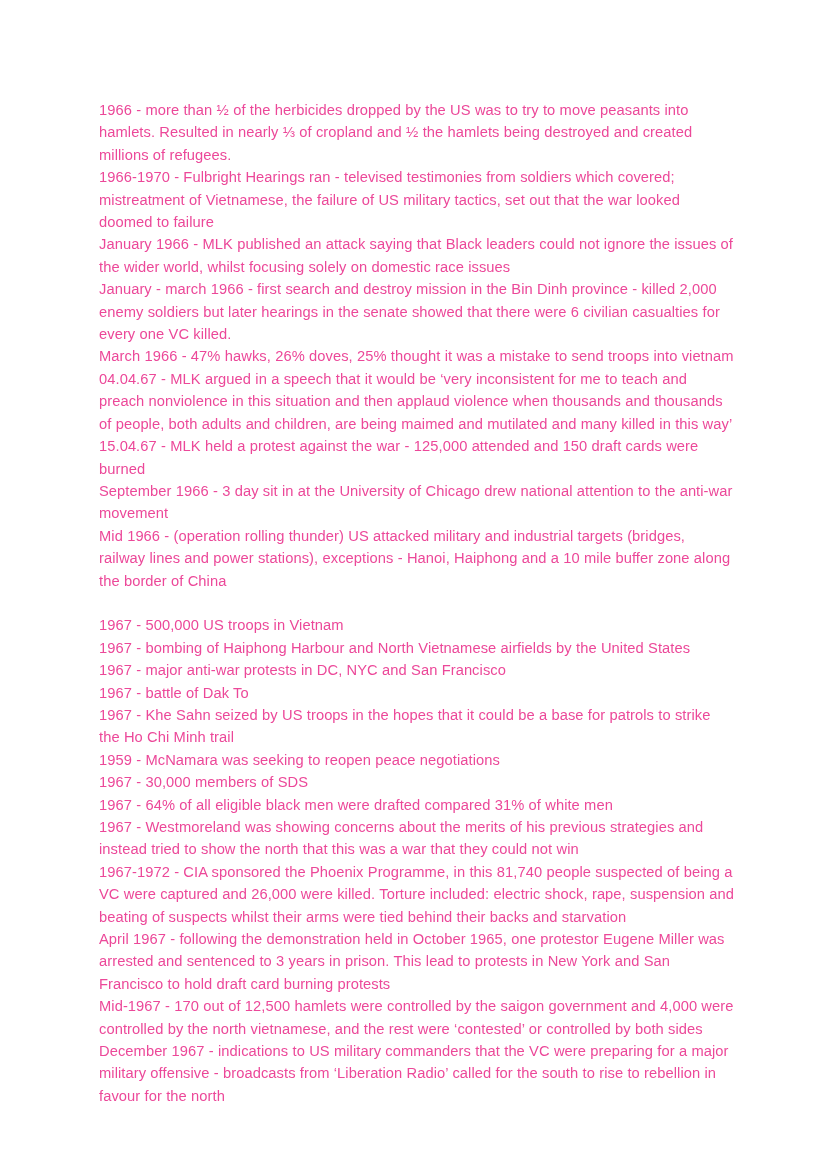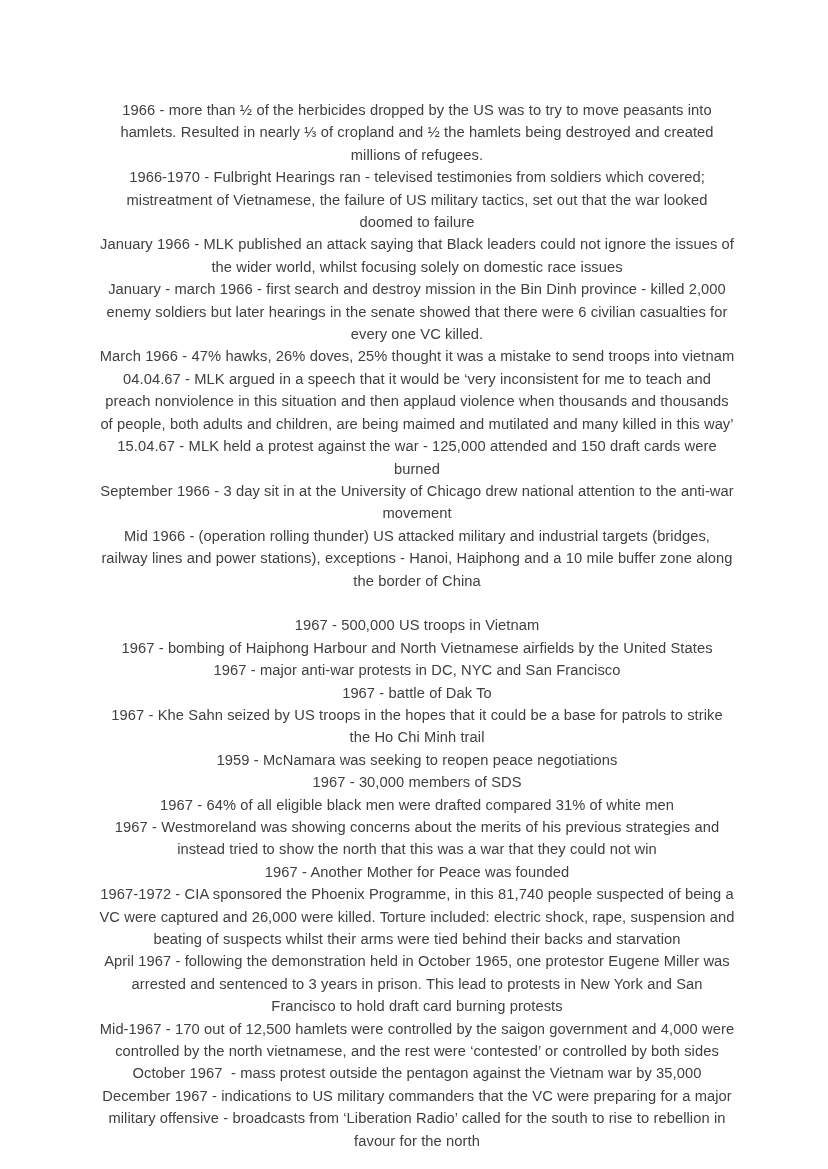--- a/index.html
+++ b/index.html
@@ -23,24 +23,24 @@
     padding: 99px 95px 40px 99px;
   }
   .doc-body {
     width: 636px;
   }
   .para {
     margin: 0;
     padding: 0;
     font-size: 14.7px;
     line-height: 22.4px;
-    text-align: center;
+    text-align: left;
     word-spacing: 0.1px;
     letter-spacing: 0.005em;
-    color: #404040;
+    color: #ec4899;
     white-space: pre-wrap;
   }
   .spacer-line {
     height: 22.4px;
     font-size: 14.7px;
     line-height: 22.4px;
   }
 </style>
 </head>
 <body>
@@ -65,22 +65,20 @@
     <div class="section">
       <p class="para">1967 - 500,000 US troops in Vietnam</p>
       <p class="para">1967 - bombing of Haiphong Harbour and North Vietnamese airfields by the United States</p>
       <p class="para">1967 - major anti-war protests in DC, NYC and San Francisco</p>
       <p class="para">1967 - battle of Dak To</p>
       <p class="para">1967 - Khe Sahn seized by US troops in the hopes that it could be a base for patrols to strike the Ho Chi Minh trail</p>
       <p class="para">1959 - McNamara was seeking to reopen peace negotiations</p>
       <p class="para">1967 - 30,000 members of SDS</p>
       <p class="para">1967 - 64% of all eligible black men were drafted compared 31% of white men</p>
       <p class="para">1967 - Westmoreland was showing concerns about the merits of his previous strategies and instead tried to show the north that this was a war that they could not win</p>
-      <p class="para">1967 - Another Mother for Peace was founded</p>
       <p class="para">1967-1972 - CIA sponsored the Phoenix Programme, in this 81,740 people suspected of being a VC were captured and 26,000 were killed. Torture included: electric shock, rape, suspension and beating of suspects whilst their arms were tied behind their backs and starvation</p>
       <p class="para">April 1967 - following the demonstration held in October 1965, one protestor Eugene Miller was arrested and sentenced to 3 years in prison. This lead to protests in New York and San Francisco to hold draft card burning protests</p>
       <p class="para">Mid-1967 - 170 out of 12,500 hamlets were controlled by the saigon government and 4,000 were controlled by the north vietnamese, and the rest were ‘contested’ or controlled by both sides</p>
-      <p class="para">October 1967  - mass protest outside the pentagon against the Vietnam war by 35,000</p>
       <p class="para">December 1967 - indications to US military commanders that the VC were preparing for a major military offensive - broadcasts from ‘Liberation Radio’ called for the south to rise to rebellion in favour for the north</p>
     </div>
 
   </div>
 </div>
 
 </body></html>

